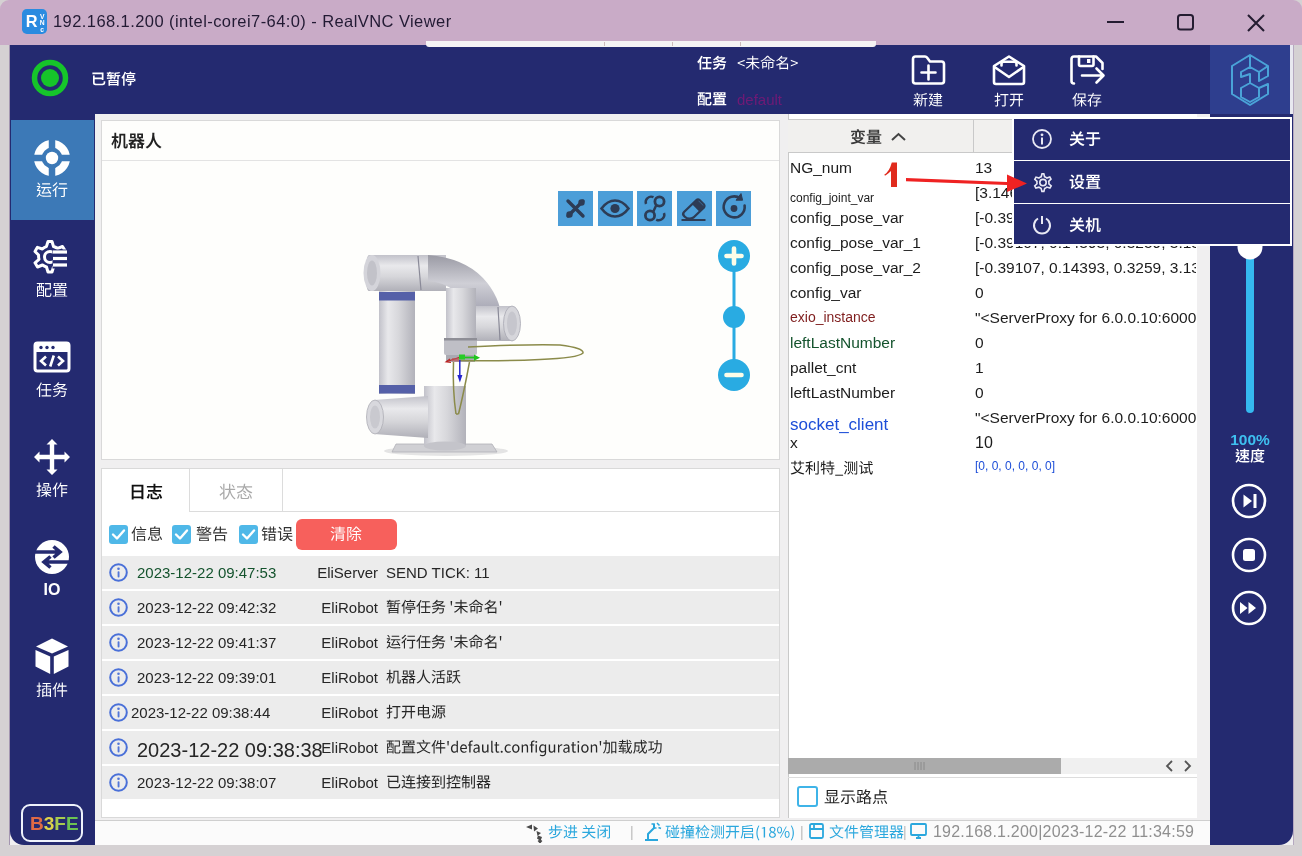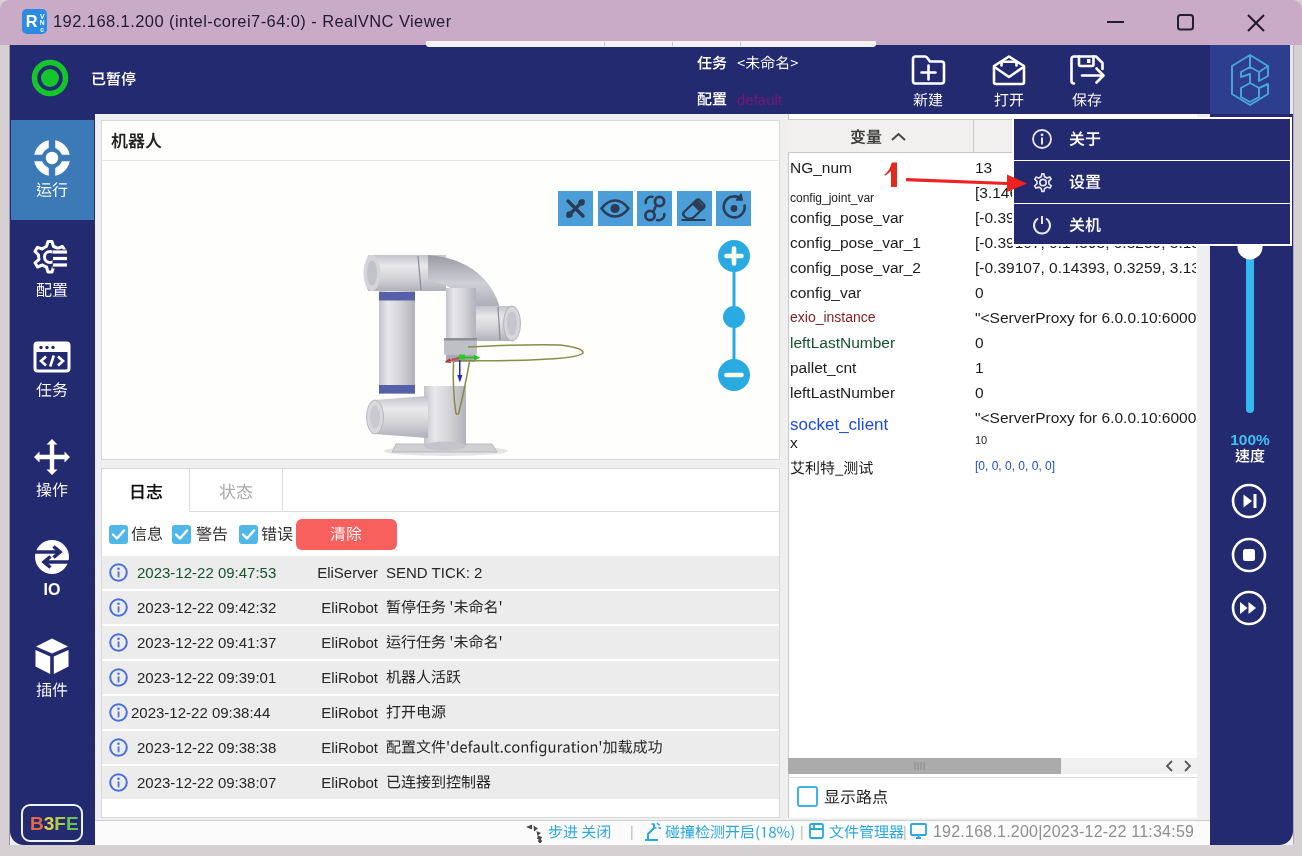--- a/index.html
+++ b/index.html
@@ -226,21 +226,21 @@
   </svg>
 <div class="abs" style="left:296px;top:519px;width:101px;height:31px;background:#f7605c;border-radius:6px"></div>
 <div class="abs" style="left:102px;top:556px;width:677px;height:33px;background:#ececec"></div>
 <svg class="abs" style="left:109px;top:563px" width="19" height="19">
     <circle cx="9.5" cy="9.5" r="8.3" fill="none" stroke="#4a70d8" stroke-width="2"></circle>
     <circle cx="9.5" cy="5.8" r="1.3" fill="#5276d8"></circle>
     <rect x="8.6" y="8.2" width="1.9" height="6.2" rx="0.9" fill="#5276d8"></rect>
   </svg>
 <div class="abs" style="left:137px;top:564px;font-size:15px;color:#14532d">2023-12-22 09:47:53</div>
 <div class="abs" style="left:258px;top:564px;width:120px;font-size:15px;color:#262626;text-align:right">EliServer</div>
-<div class="abs" style="left:386px;top:564px;font-size:15px;color:#262626">SEND TICK: 2</div>
+<div class="abs" style="left:386px;top:564px;font-size:15px;color:#262626">SEND TICK: 11</div>
 <div class="abs" style="left:102px;top:591px;width:677px;height:33px;background:#ececec"></div>
 <svg class="abs" style="left:109px;top:598px" width="19" height="19">
     <circle cx="9.5" cy="9.5" r="8.3" fill="none" stroke="#4a70d8" stroke-width="2"></circle>
     <circle cx="9.5" cy="5.8" r="1.3" fill="#5276d8"></circle>
     <rect x="8.6" y="8.2" width="1.9" height="6.2" rx="0.9" fill="#5276d8"></rect>
   </svg>
 <div class="abs" style="left:137px;top:599px;font-size:15px;color:#262626">2023-12-22 09:42:32</div>
 <div class="abs" style="left:258px;top:599px;width:120px;font-size:15px;color:#262626;text-align:right">EliRobot</div>
 <div class="abs" style="left:102px;top:626px;width:677px;height:33px;background:#ececec"></div>
 <svg class="abs" style="left:109px;top:633px" width="19" height="19">
@@ -265,21 +265,21 @@
     <rect x="8.6" y="8.2" width="1.9" height="6.2" rx="0.9" fill="#5276d8"></rect>
   </svg>
 <div class="abs" style="left:131px;top:704px;font-size:15px;color:#262626">2023-12-22 09:38:44</div>
 <div class="abs" style="left:258px;top:704px;width:120px;font-size:15px;color:#262626;text-align:right">EliRobot</div>
 <div class="abs" style="left:102px;top:731px;width:677px;height:33px;background:#ececec"></div>
 <svg class="abs" style="left:109px;top:738px" width="19" height="19">
     <circle cx="9.5" cy="9.5" r="8.3" fill="none" stroke="#4a70d8" stroke-width="2"></circle>
     <circle cx="9.5" cy="5.8" r="1.3" fill="#5276d8"></circle>
     <rect x="8.6" y="8.2" width="1.9" height="6.2" rx="0.9" fill="#5276d8"></rect>
   </svg>
-<div class="abs" style="left:137px;top:739px;font-size:15px;color:#262626">2023-12-22 09:38:38</div>
+<div class="abs" style="left:137px;top:739px;font-size:20px;color:#262626">2023-12-22 09:38:38</div>
 <div class="abs" style="left:258px;top:739px;width:120px;font-size:15px;color:#262626;text-align:right">EliRobot</div>
 <div class="abs" style="left:102px;top:766px;width:677px;height:33px;background:#ececec"></div>
 <svg class="abs" style="left:109px;top:773px" width="19" height="19">
     <circle cx="9.5" cy="9.5" r="8.3" fill="none" stroke="#4a70d8" stroke-width="2"></circle>
     <circle cx="9.5" cy="5.8" r="1.3" fill="#5276d8"></circle>
     <rect x="8.6" y="8.2" width="1.9" height="6.2" rx="0.9" fill="#5276d8"></rect>
   </svg>
 <div class="abs" style="left:137px;top:774px;font-size:15px;color:#262626">2023-12-22 09:38:07</div>
 <div class="abs" style="left:258px;top:774px;width:120px;font-size:15px;color:#262626;text-align:right">EliRobot</div>
 <div class="abs" style="left:788px;top:114px;width:409px;height:704px;background:#fff;border-left:1px solid #c9c9c9;overflow:hidden"></div>
@@ -304,21 +304,21 @@
 <div class="abs" style="left:975px;top:309px;width:221px;font-size:15.5px;color:#1c1c1c;white-space:nowrap;overflow:hidden">"&lt;ServerProxy for 6.0.0.10:60000,</div>
 <div class="abs" style="left:790px;top:334px;font-size:15.5px;color:#14532d">leftLastNumber</div>
 <div class="abs" style="left:975px;top:334px;width:221px;font-size:15.5px;color:#1c1c1c;white-space:nowrap;overflow:hidden">0</div>
 <div class="abs" style="left:790px;top:359px;font-size:15.5px;color:#1c1c1c">pallet_cnt</div>
 <div class="abs" style="left:975px;top:359px;width:221px;font-size:15.5px;color:#1c1c1c;white-space:nowrap;overflow:hidden">1</div>
 <div class="abs" style="left:790px;top:384px;font-size:15.5px;color:#1c1c1c">leftLastNumber</div>
 <div class="abs" style="left:975px;top:384px;width:221px;font-size:15.5px;color:#1c1c1c;white-space:nowrap;overflow:hidden">0</div>
 <div class="abs" style="left:790px;top:415px;font-size:17px;color:#1d4ed8">socket_client</div>
 <div class="abs" style="left:975px;top:409px;width:221px;font-size:15.5px;color:#1c1c1c;white-space:nowrap;overflow:hidden">"&lt;ServerProxy for 6.0.0.10:60005,</div>
 <div class="abs" style="left:790px;top:434px;font-size:15.5px;color:#1c1c1c">x</div>
-<div class="abs" style="left:975px;top:434px;width:221px;font-size:11px;color:#1c1c1c;white-space:nowrap;overflow:hidden">10</div>
+<div class="abs" style="left:975px;top:434px;width:221px;font-size:16px;color:#1c1c1c;white-space:nowrap;overflow:hidden">10</div>
 <div class="abs" style="left:975px;top:459px;width:221px;font-size:12px;color:#1d4ed8;white-space:nowrap;overflow:hidden">[0, 0, 0, 0, 0, 0]</div>
 <div class="abs" style="left:788px;top:758px;width:409px;height:16px;background:#f0f0f0"></div>
 <div class="abs" style="left:788px;top:758px;width:273px;height:16px;background:#ababab"></div>
 <svg class="abs" style="left:914px;top:762px" width="16" height="8">
     <g stroke="#8a8a8a" stroke-width="1">
       <line x1="1" y1="0" x2="1" y2="8"></line>
       <line x1="4" y1="0" x2="4" y2="8"></line>
       <line x1="7" y1="0" x2="7" y2="8"></line>
       <line x1="10" y1="0" x2="10" y2="8"></line>
     </g>

